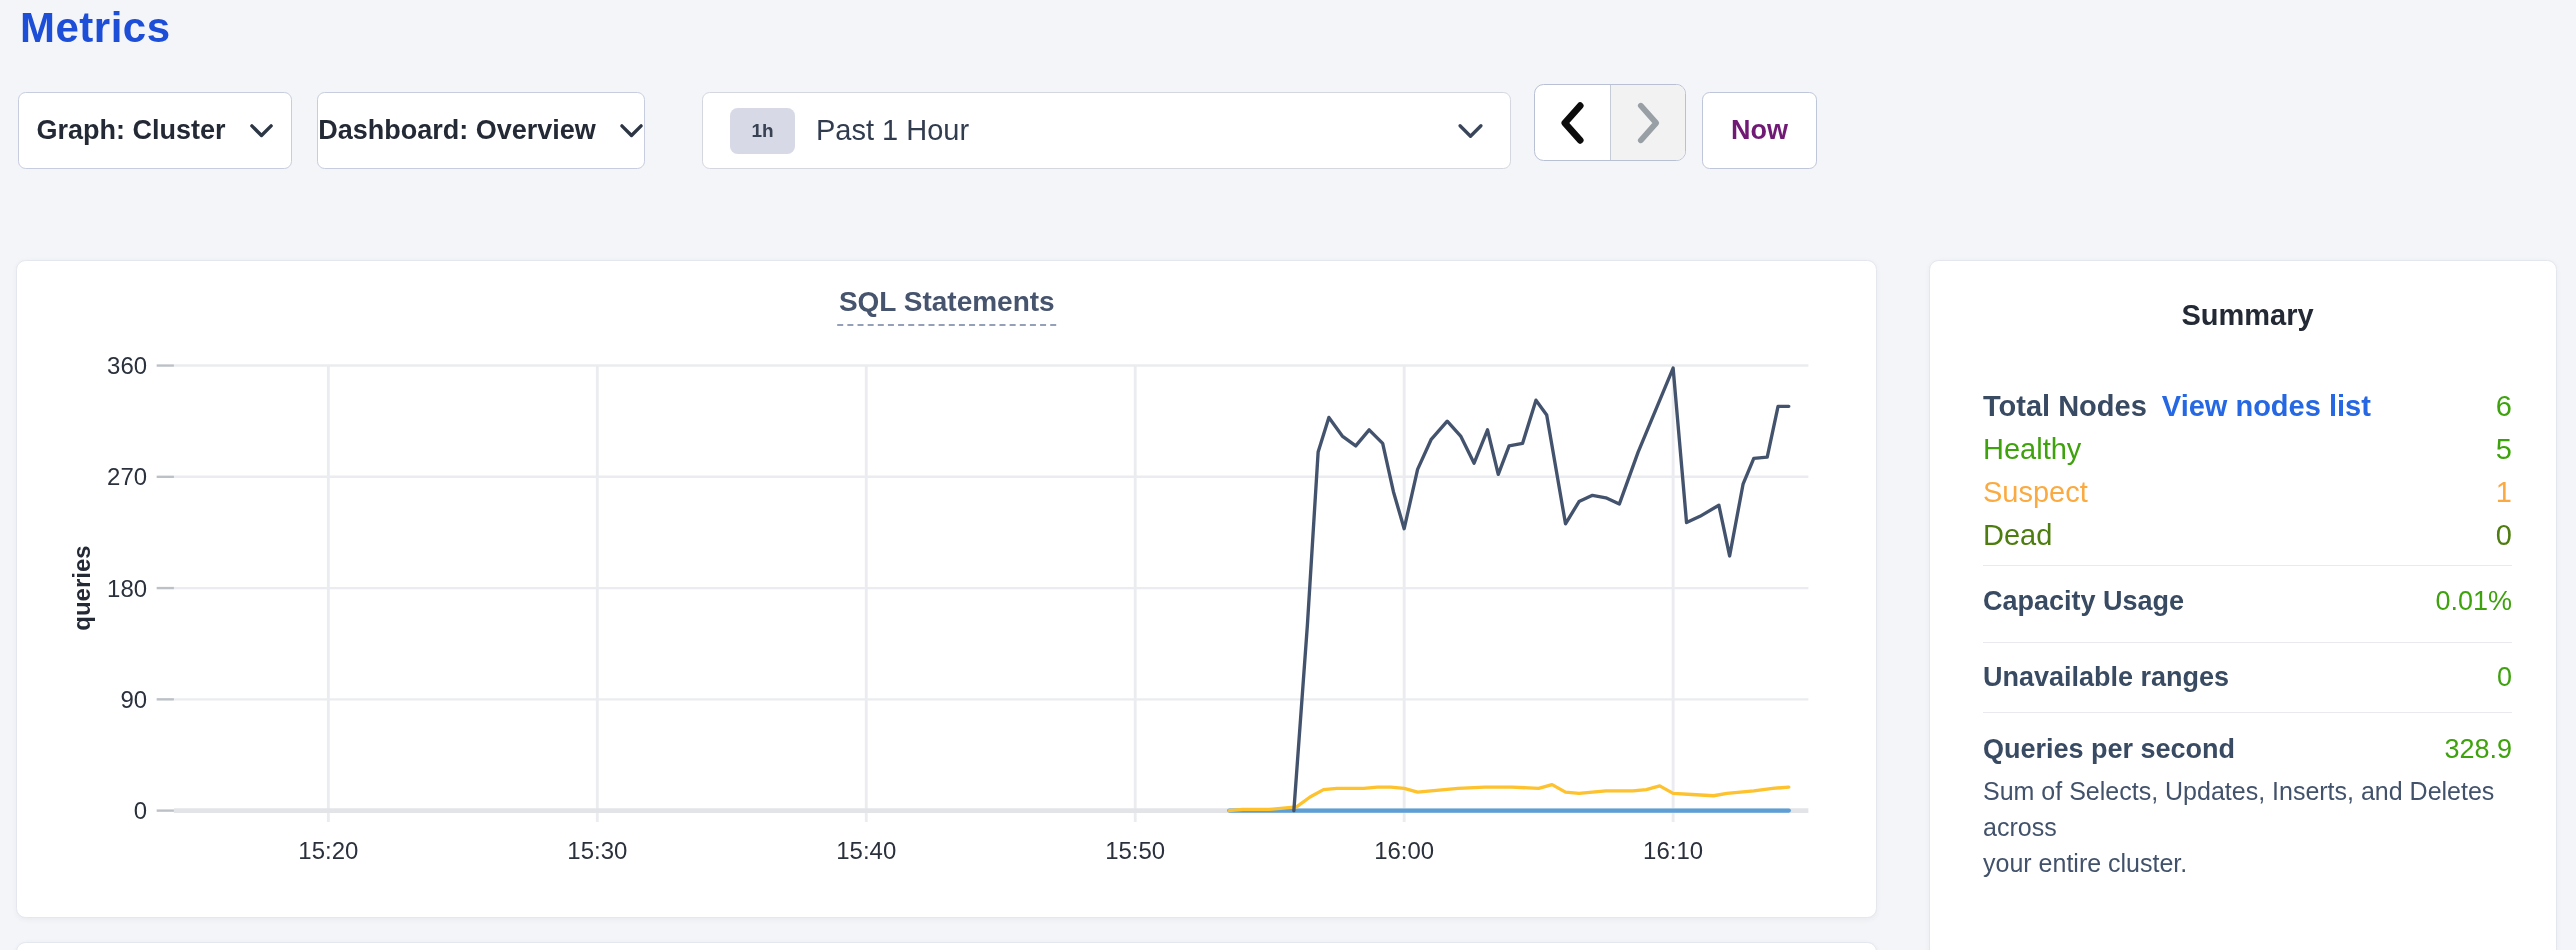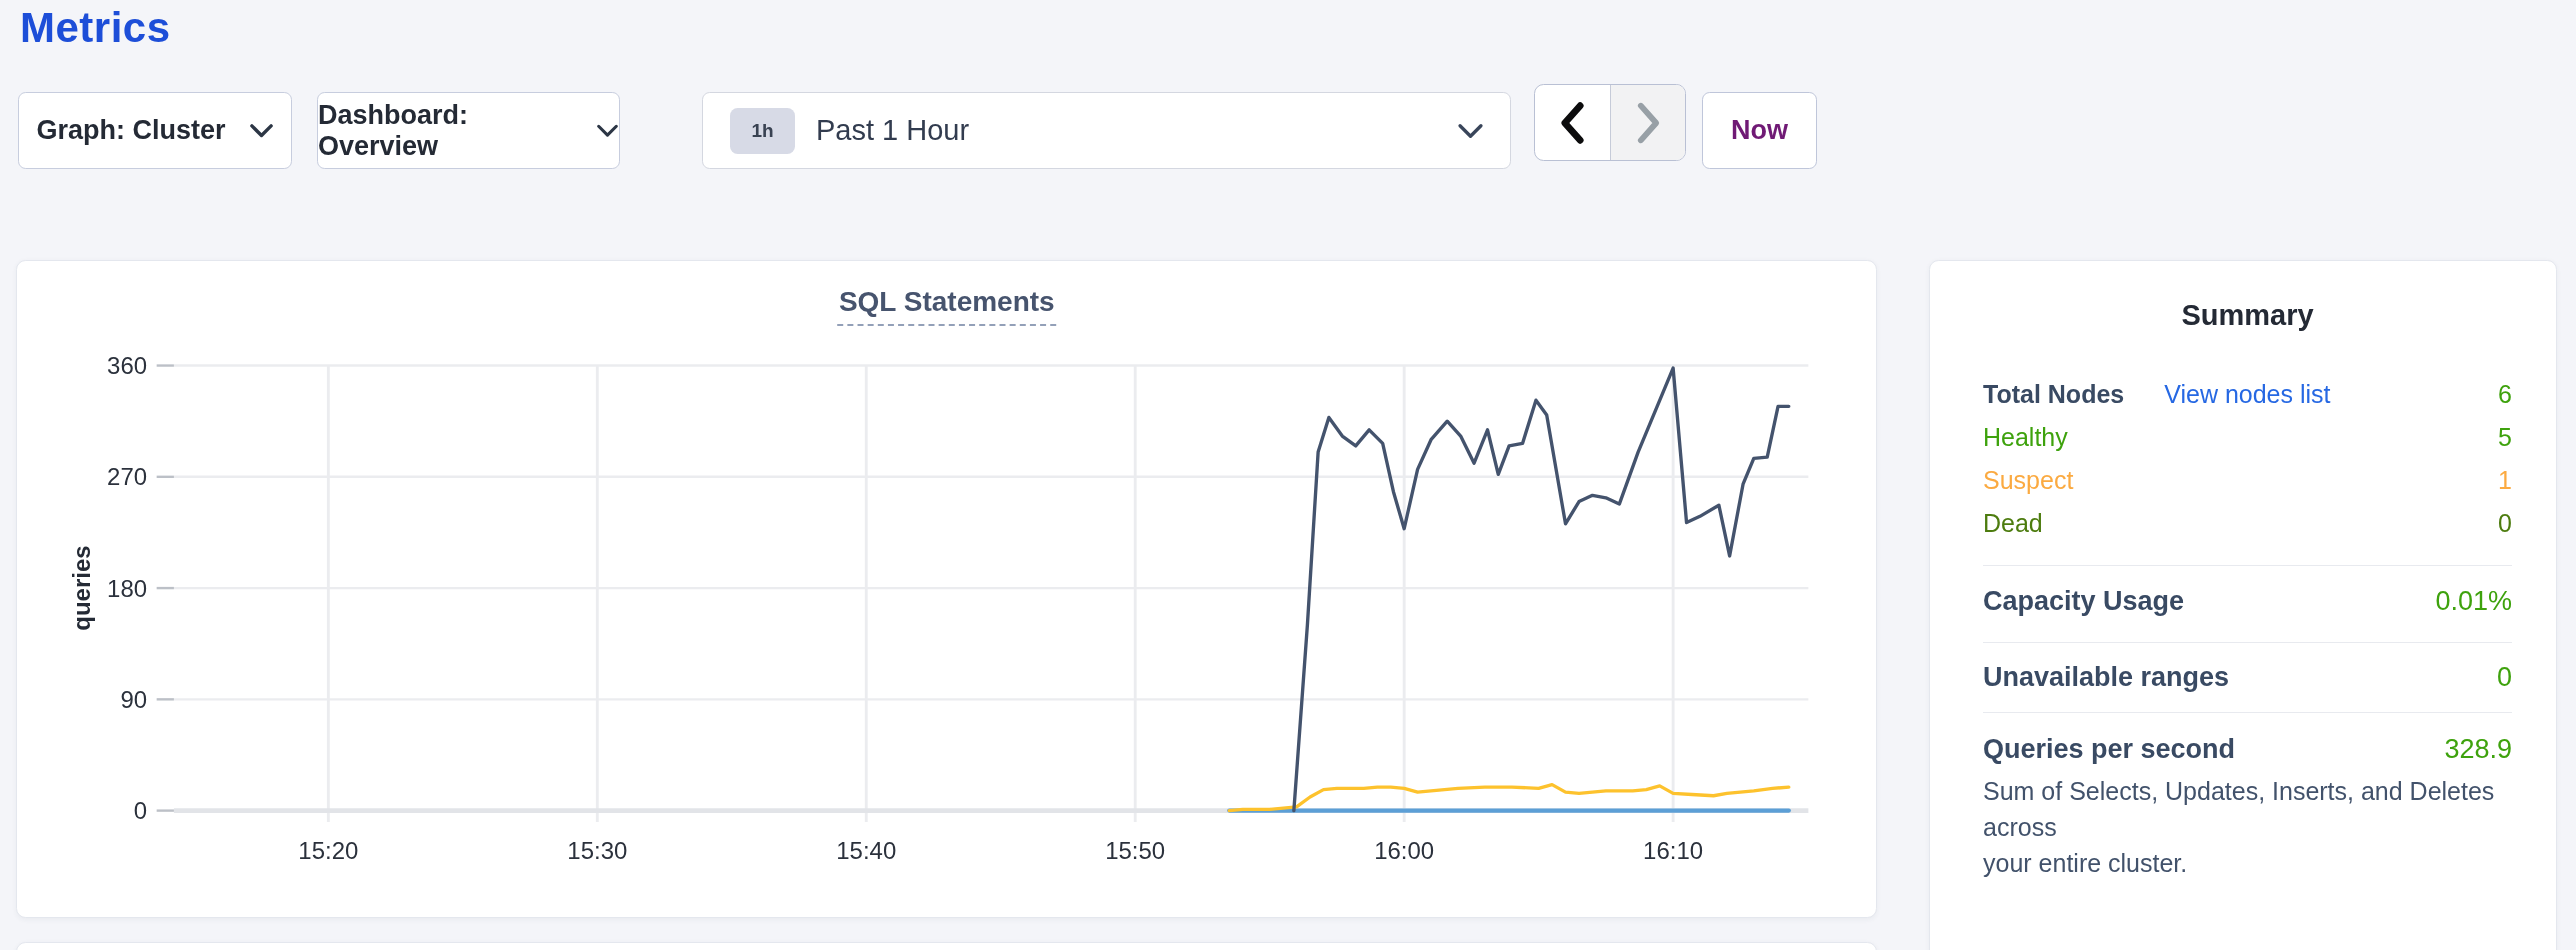--- a/index.html
+++ b/index.html
@@ -15,21 +15,21 @@
     font-size:42px; font-weight:600; color:#1d4ed8; letter-spacing:0.5px;
   }
   
   .ctl {
     position:absolute; top:92px; height:77px; background:#fff;
     border:1.9px solid #c7cdde; border-radius:7.7px;
     display:flex; align-items:center; cursor:pointer;
   }
   .dd { justify-content:center; gap:23px; font-size:27px; font-weight:700; color:#242a35; }
   #graph-dd { left:18px; width:274px; }
-  #dash-dd { left:317px; width:303px; }
+  #dash-dd { left:317px; width:328px; }
   #time-sel { left:702px; width:809px; border-color:#d4d7e0; font-weight:400; }
   .badge {
     margin-left:27px; width:65px; height:46px; background:#d7dae6;
     border-radius:7.7px; display:flex; align-items:center; justify-content:center;
     font-size:19px; font-weight:700; color:#394252;
   }
   .time-label { margin-left:21px; font-size:29px; color:#323c4f; }
   .time-chev { position:absolute; right:25px; top:29px; }
   .arrow-group {
     position:absolute; left:1534px; top:84px; width:152px; height:77px;
@@ -54,23 +54,23 @@
   .chart-title {
     position:absolute; top:25px; left:50%; transform:translateX(-50%);
     font-size:28px; font-weight:700; color:#47546e;
     border-bottom:2.9px dashed #93a0b8; padding:0 1.9px 5.8px 1.9px; cursor:pointer;
     z-index:2; white-space:nowrap;
   }
   #chart-svg { position:absolute; left:0; top:0; }
   
   .summary-title { margin-top:38px; text-align:center; font-size:29px; font-weight:700; color:#242a35; }
   .srows { margin-top:48px; }
-  .srow { height:43px; display:flex; align-items:flex-start; font-size:25px; }
+  .srow { height:43px; display:flex; align-items:flex-end; font-size:29px; }
   .srow .lbl { font-weight:700; color:#394a63; }
-  .srow .link { margin-left:40px; color:#2668e3; font-weight:400; cursor:pointer; }
+  .srow .link { margin-left:15px; color:#2668e3; font-weight:700; cursor:pointer; }
   .srow .val { margin-left:auto; }
   .green { color:#3ea20d; }
   .orange { color:#fbaa41; }
   .red { color:#4d7c0f; }
   .divider { border:none; border-top:1.9px solid #e8eaef; }
   .sec-row { display:flex; align-items:center; height:46px; font-size:27px; }
   .sec-row .lbl { font-weight:700; color:#394a63; }
   .sec-row .val { margin-left:auto; font-weight:500; }
   .caption { font-size:25px; color:#42526b; line-height:36px; white-space:pre-line; }
 </style>

